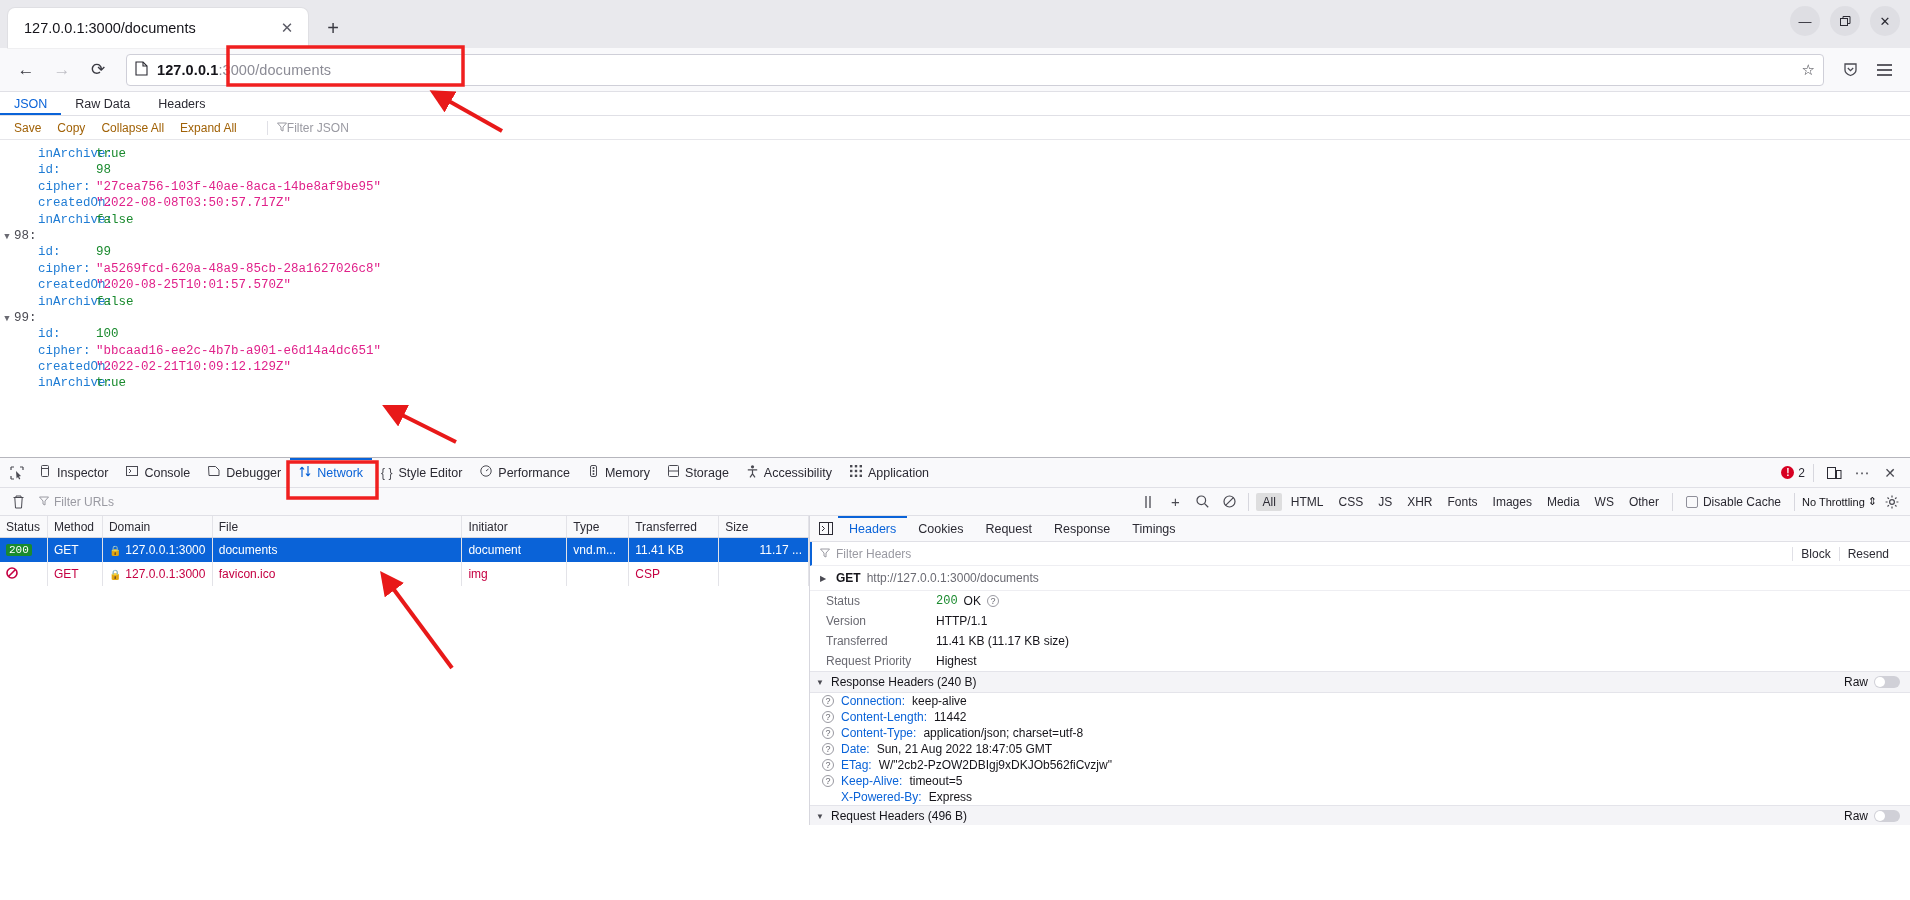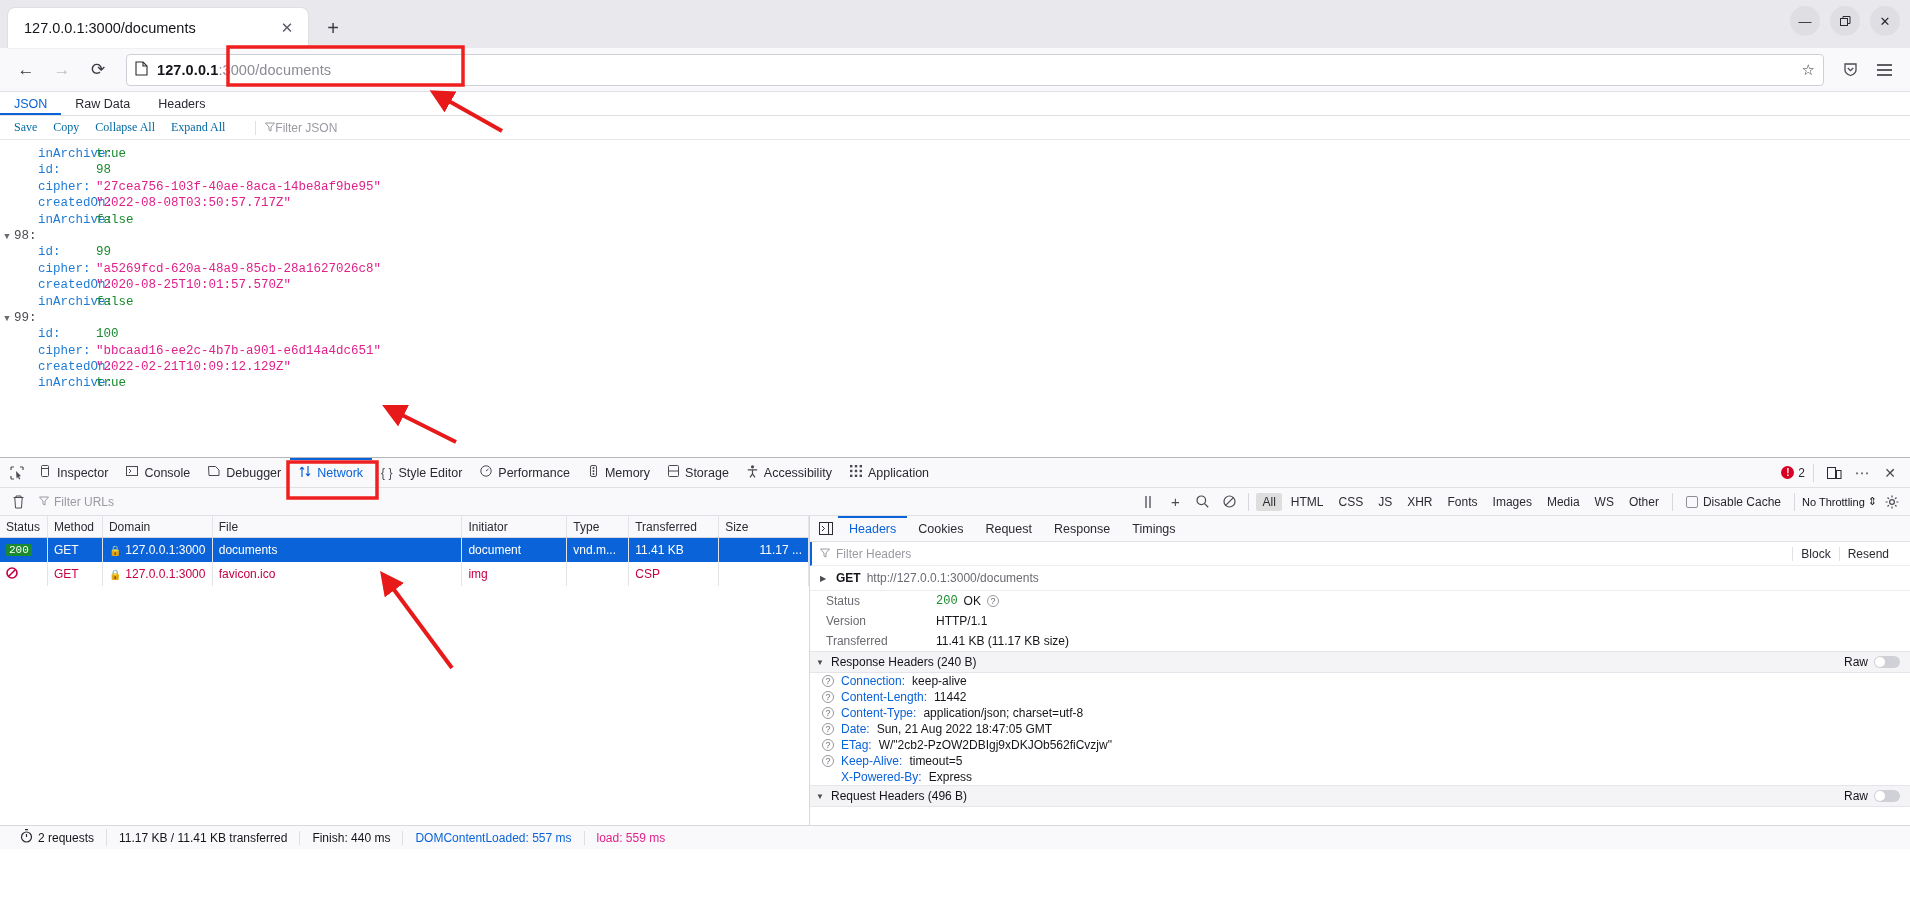--- a/index.html
+++ b/index.html
@@ -70,21 +70,21 @@
     border-bottom:1px solid #e0e0e6; font-size:12.5px;
   }
   .json-tab {
     padding:0 14px; display:flex; align-items:center; color:#2b2a33;
   }
   .json-tab.active { color:#0a63d8; box-shadow: inset 0 -2px 0 #0a63d8; }
   .json-toolbar {
     height:24px; display:flex; align-items:center; background:#fff;
     border-bottom:1px solid #e6e6ea; font-size:12px; padding-left:6px; gap:0;
   }
-  .json-toolbar .act { padding:0 8px; color:#0369a1;font-family:Liberation Serif, serif; }
+  .json-toolbar .act { padding:0 8px; color:#a16207; }
   .json-filter {
     display:flex; align-items:center; margin-left:22px;
     border-left:1px solid #e0e0e6; padding-left:9px; color:#9a9aa2;
   }
   .json-body {
     height:317px; overflow:hidden; padding-top:6px; position:relative;
     font-family:"Liberation Mono", monospace; font-size:12.5px;
   }
   .jrow { height:16.4px; line-height:16.4px; white-space:nowrap; }
   .jkey-idx { color:#4a4a52; }
@@ -553,20 +553,24 @@
               <span class="qmark">?</span>
             </div>
             <div class="kvrow">
               <span class="kvlabel">Version</span>
               <span class="kvval">HTTP/1.1</span>
             </div>
             <div class="kvrow">
               <span class="kvlabel">Transferred</span>
               <span class="kvval">11.41 KB (11.17 KB size)</span>
             </div>
+            <div class="kvrow">
+              <span class="kvlabel">Request Priority</span>
+              <span class="kvval">Highest</span>
+            </div>
           </div>
 
         <div class="section-head">
           <span class="tri">▼</span>
           <span>Response Headers (240 B)</span>
           <span class="raw-toggle">
             <span>Raw</span>
             <span class="switch"></span>
           </span>
         </div>
@@ -614,33 +618,20 @@
           <span class="raw-toggle">
             <span>Raw</span>
             <span class="switch"></span>
           </span>
         </div>
 
       </div>
     </div>
   </div>
 
-  <div class="dt-status">
-    <span class="seg">
-      <span><svg width="13" height="14" viewBox="0 0 13 14">
-            <circle cx="6.5" cy="8" r="5" fill="none" stroke="#2b2a33" stroke-width="1.2"></circle>
-            <path d="M6.5 5v3M5 0.6h3" stroke="#2b2a33" stroke-width="1.2"></path>
-          </svg></span>
-      <span>2 requests</span>
-    </span>
-    <span class="seg">11.17 KB / 11.41 KB transferred</span>
-    <span class="seg">Finish: 440 ms</span>
-    <span class="seg dcl">DOMContentLoaded: 557 ms</span>
-    <span class="seg loadev">load: 559 ms</span>
-  </div>
 </div>
 
 <svg id="overlay" style="position:absolute;left:0;top:0">
   <defs>
     <marker id="ah" markerWidth="6" markerHeight="6" refX="1" refY="3" orient="auto">
       <path d="M0,0 L6,3 L0,6 z" fill="#e81919"></path>
     </marker>
   </defs>
   <rect x="228" y="47" width="235" height="38" fill="none" stroke="#f01f1f" stroke-width="3.5"></rect>
   <rect x="288" y="462" width="89" height="36" fill="none" stroke="#f01f1f" stroke-width="3.5"></rect>

